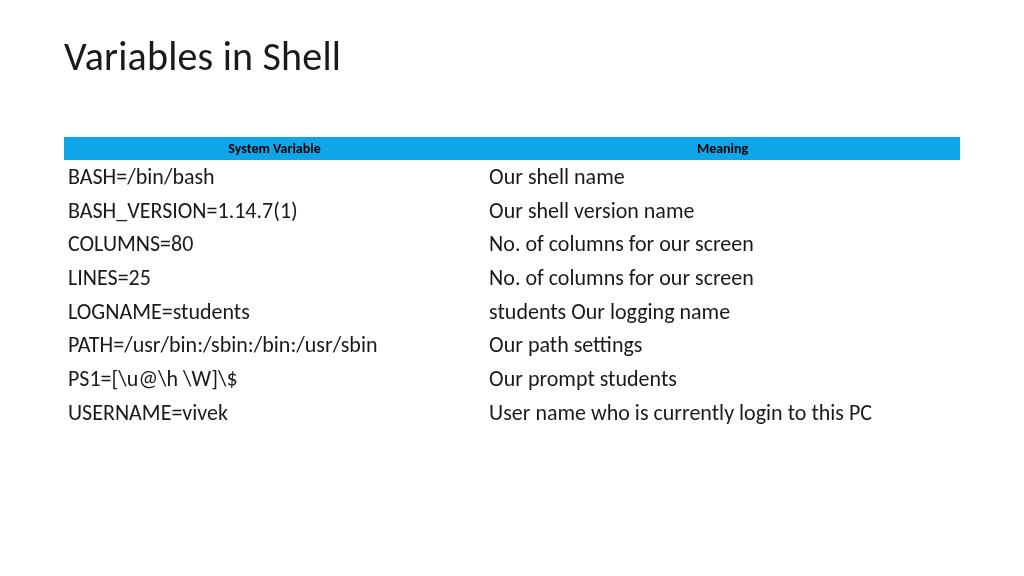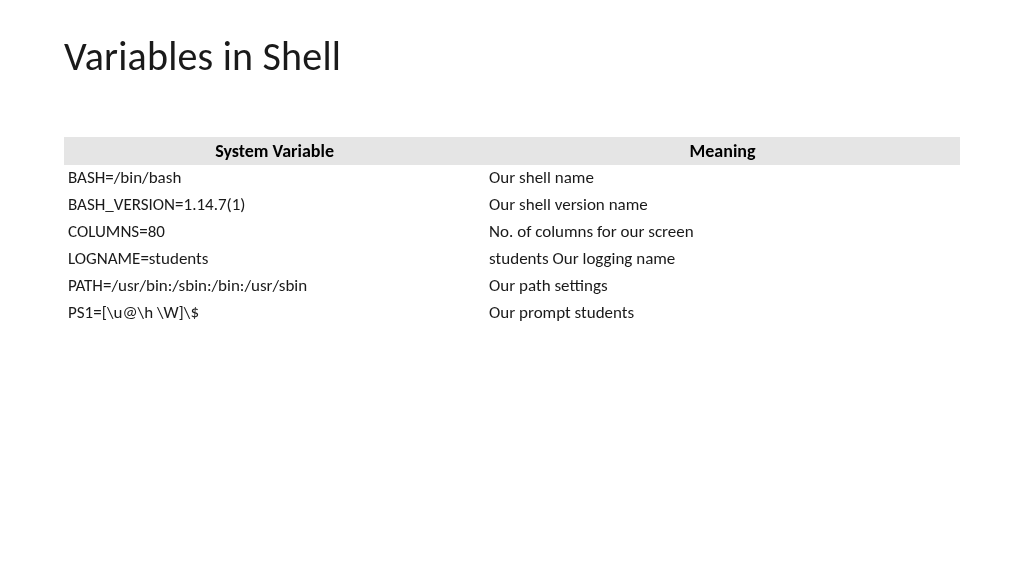--- a/index.html
+++ b/index.html
@@ -20,32 +20,32 @@
       font-weight: 400;
       color: #1a1a1a;
       margin-bottom: 56px;
       letter-spacing: 0.2px;
     }
     .table {
       width: 100%;
       border-collapse: collapse;
     }
     .table thead th {
-      background: #e5e5e5;
+      background: #0ea5e9;
       font-weight: 700;
-      font-size: 18px;
+      font-size: 14px;
       text-align: center;
       padding: 3px 8px;
       color: #000000;
     }
     .table thead th:first-child {
       width: 47%;
     }
     .table tbody td {
-      font-size: 17px;
+      font-size: 22px;
       padding: 2px 8px 2px 4px;
       text-align: left;
       vertical-align: top;
       line-height: 1.35;
       color: #1a1a1a;
     }
   </style>
 </head>
 <body>
 
@@ -65,25 +65,33 @@
       </tr>
     <tr>
         <td>BASH_VERSION=1.14.7(1)</td>
         <td>Our shell version name</td>
       </tr>
     <tr>
         <td>COLUMNS=80</td>
         <td>No. of columns for our screen</td>
       </tr>
     <tr>
+        <td>LINES=25</td>
+        <td>No. of columns for our screen</td>
+      </tr>
+    <tr>
         <td>LOGNAME=students</td>
         <td>students Our logging name</td>
       </tr>
     <tr>
         <td>PATH=/usr/bin:/sbin:/bin:/usr/sbin</td>
         <td>Our path settings</td>
       </tr>
     <tr>
         <td>PS1=[\u@\h \W]\$</td>
         <td>Our prompt students</td>
       </tr>
+    <tr>
+        <td>USERNAME=vivek</td>
+        <td>User name who is currently login to this PC</td>
+      </tr>
   </tbody>
 </table>
 
 </body></html>

